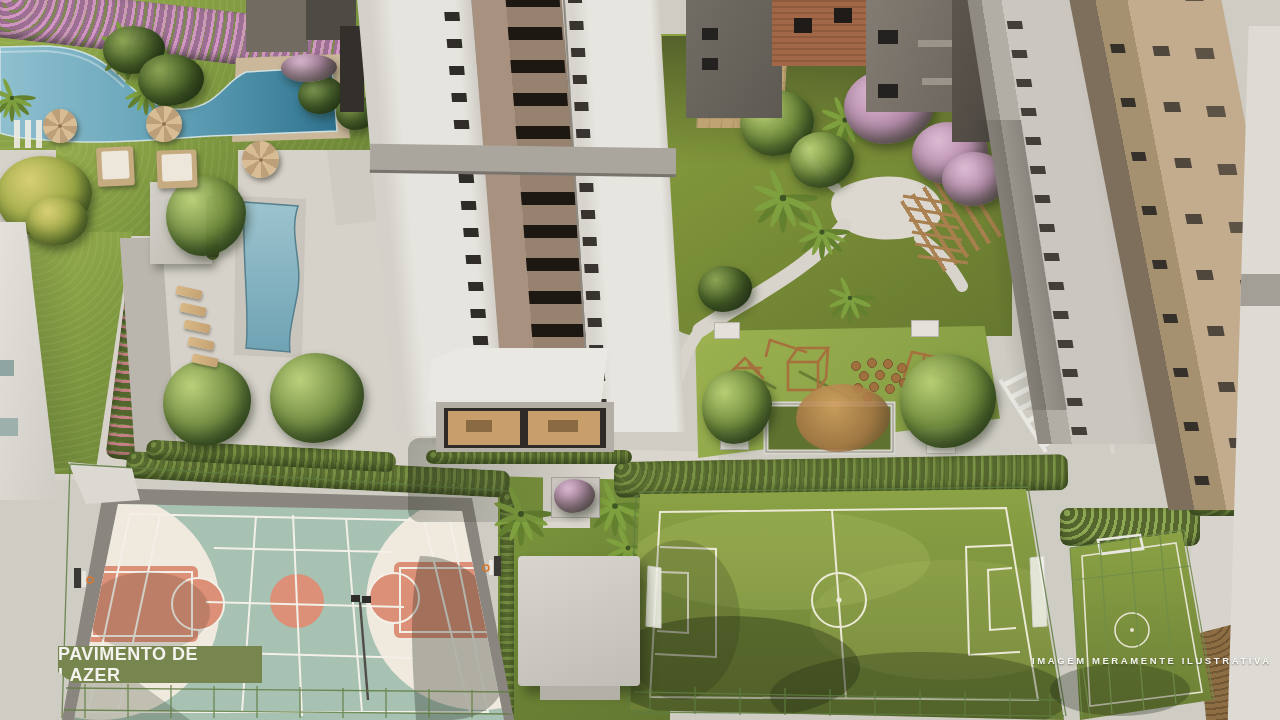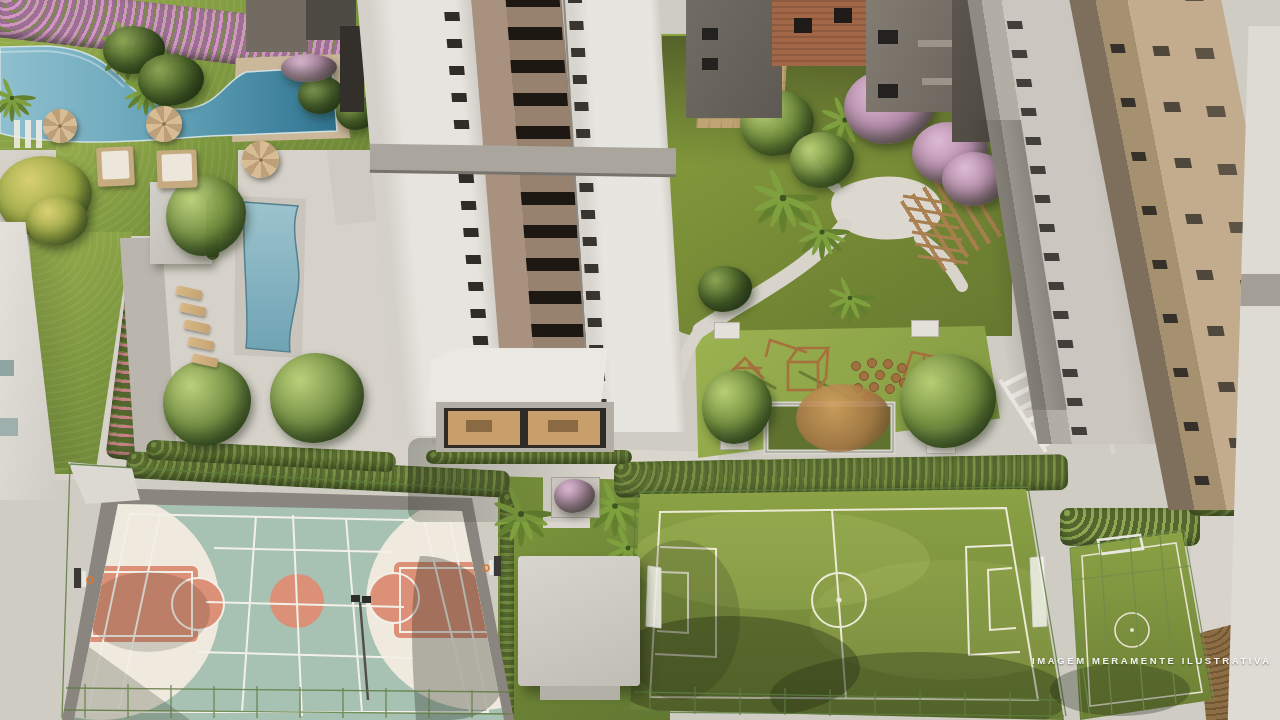--- a/index.html
+++ b/index.html
@@ -485,15 +485,18 @@
 
   <div class="shadow" style="left:408px;top:438px;width:262px;height:84px;
        background:linear-gradient(100deg,rgba(38,43,30,.30),rgba(38,43,30,0) 75%);border-radius:12px;"></div>
   <div class="shadow" style="left:662px;top:36px;width:348px;height:130px;z-index:3;
        background:linear-gradient(180deg,rgba(26,28,20,.48),rgba(26,28,20,0));"></div>
   <div class="shadow" style="left:22px;top:236px;width:58px;height:232px;z-index:3;
        background:linear-gradient(90deg,rgba(40,50,30,.22),rgba(40,50,30,0));transform:skewX(4deg);"></div>
   <div class="shadow" style="left:990px;top:120px;width:54px;height:290px;z-index:9;
        background:linear-gradient(90deg,rgba(32,32,26,0),rgba(32,32,26,.28));transform:skewX(9deg);"></div>
 
+  <div id="banner">
+    <span>PAVIMENTO DE LAZER</span>
+  </div>
   <div id="disclaimer">IMAGEM MERAMENTE ILUSTRATIVA</div>
 
 </div>
 
 </body></html>

